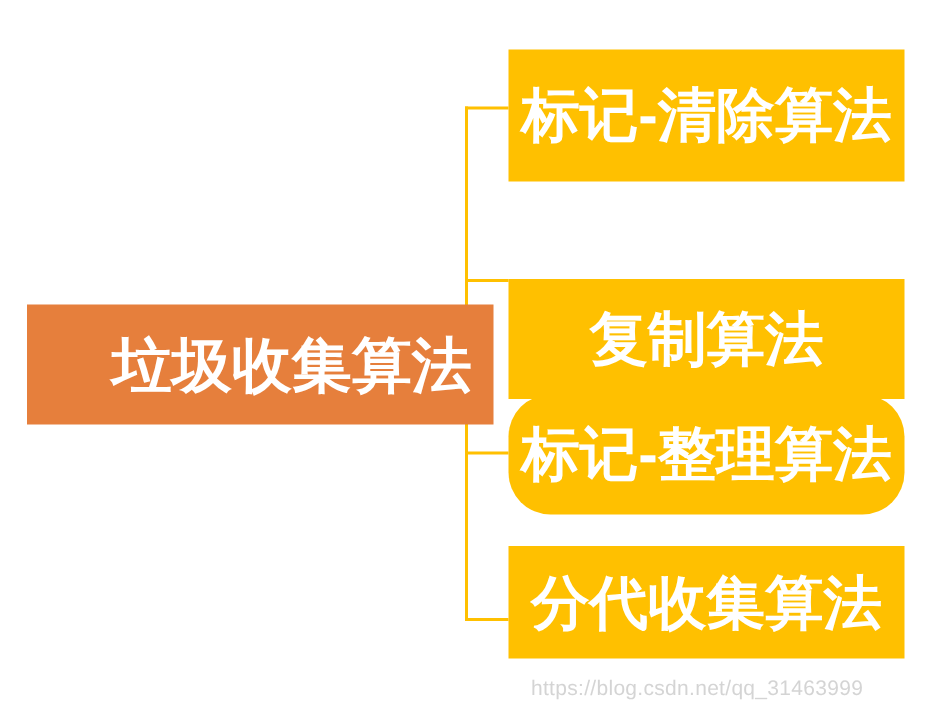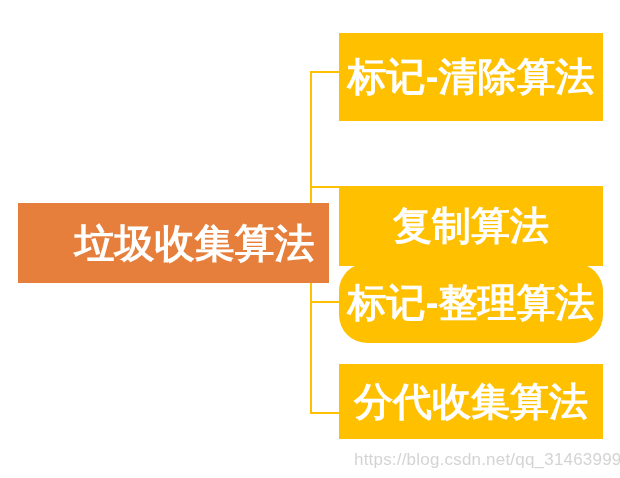--- a/index.html
+++ b/index.html
@@ -66,21 +66,21 @@
     height: 2px;
   }
   .stub-0 { top: 71px; }
   .stub-1 { top: 186px; }
   .stub-2 { top: 301px; }
   .stub-3 { top: 412px; }
   .watermark {
     position: absolute;
     left: 354px;
     top: 450px;
-    font-size: 17px;
+    font-size: 14px;
     letter-spacing: 0.2px;
     color: rgba(204, 204, 204, 0.85);
     z-index: 5;
     white-space: nowrap;
   }
 </style>
 </head>
 <body>
 
 <div class="canvas">

